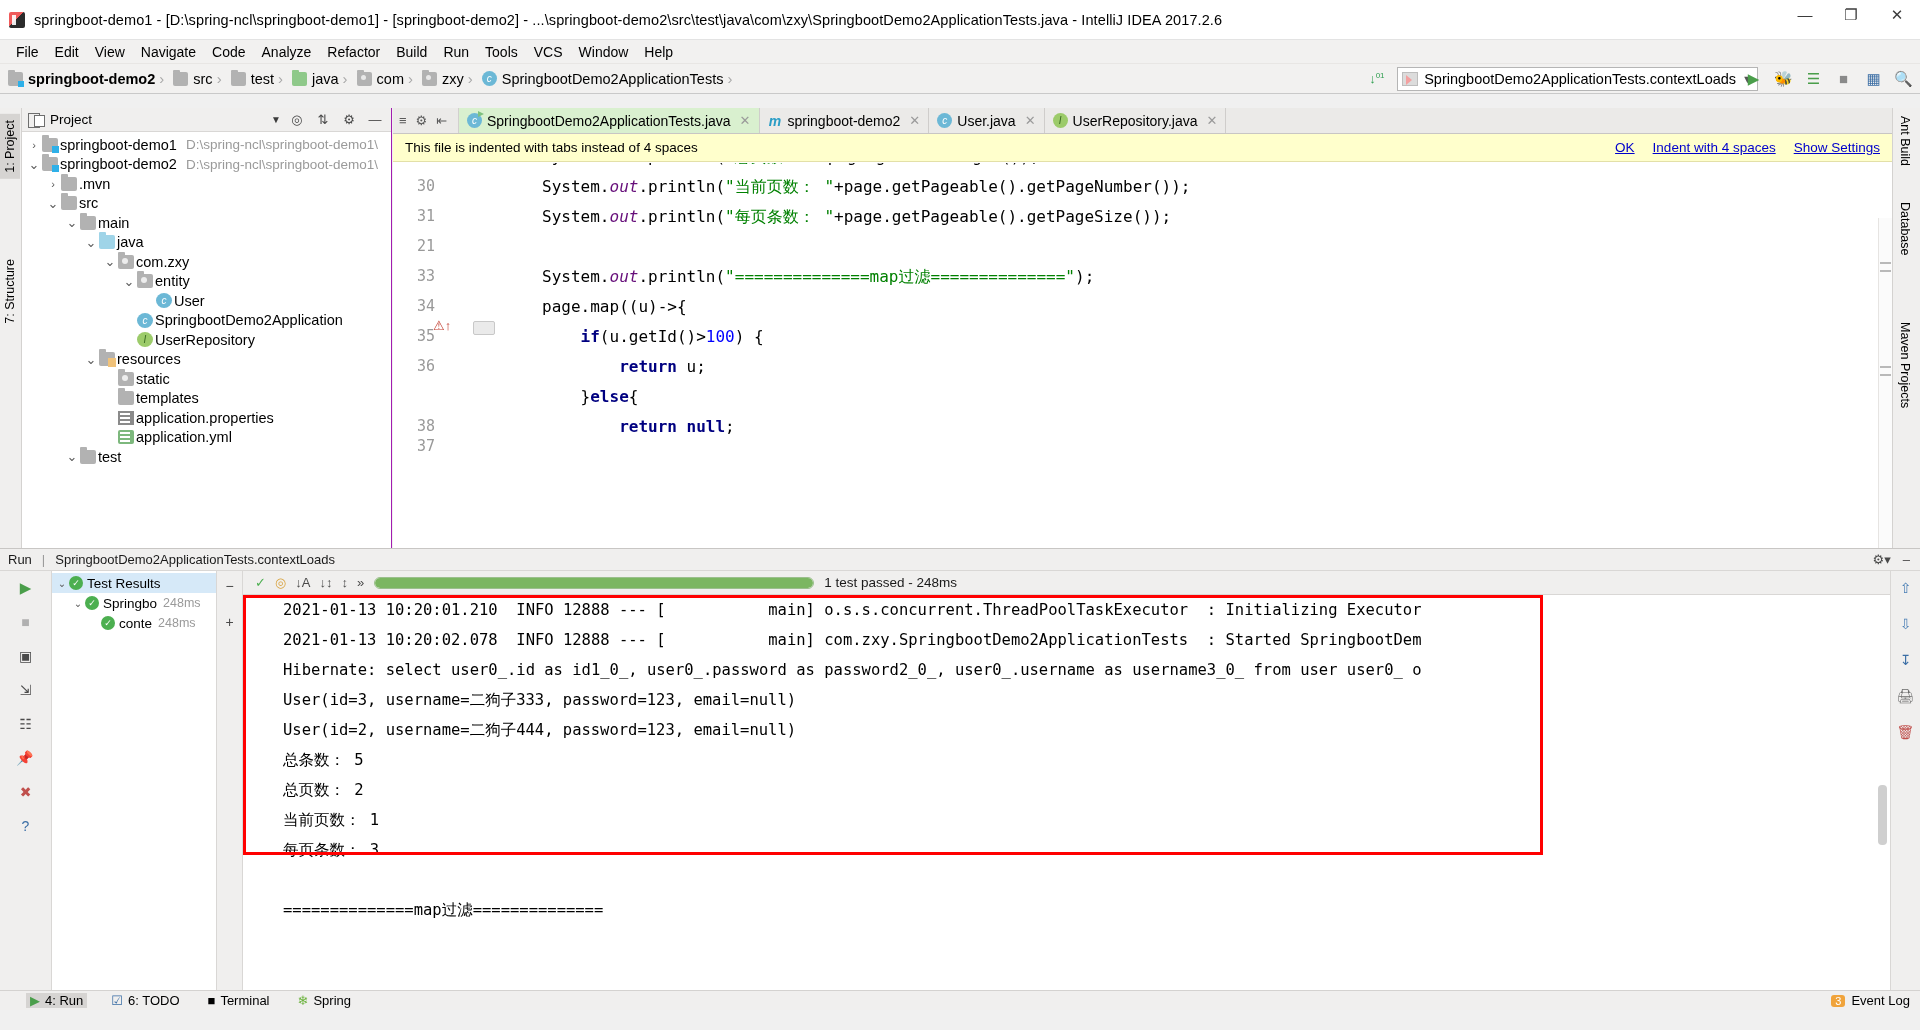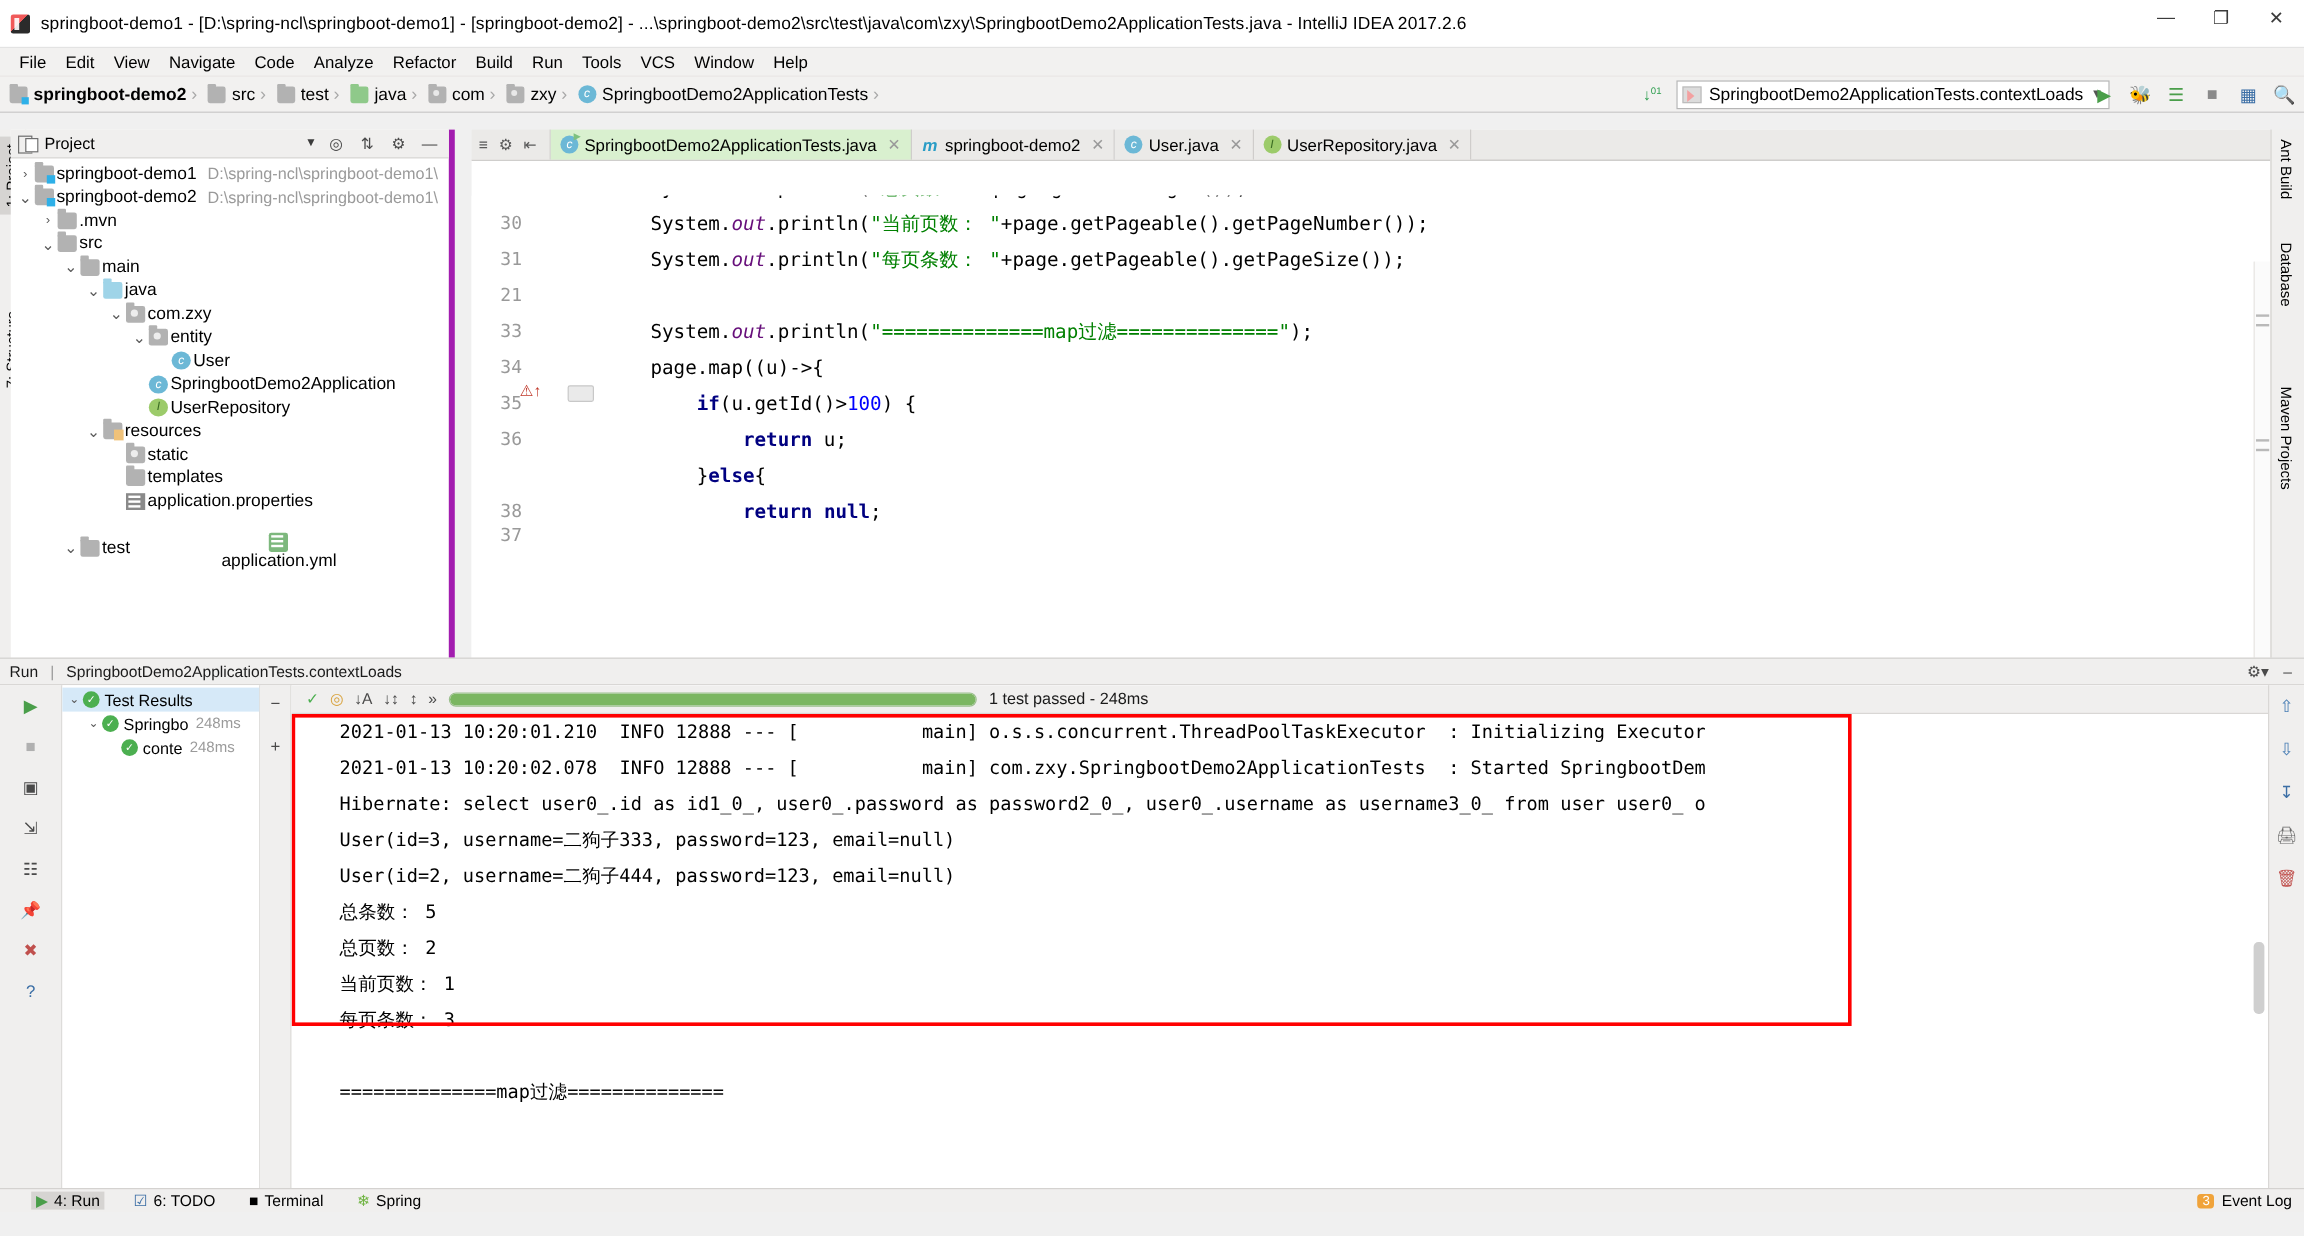--- a/index.html
+++ b/index.html
@@ -71,22 +71,22 @@
   .main { position:absolute; left:0; top:108px; right:0; bottom:60px; }
 
   
   .leftstrip { position:absolute; left:0; top:0; width:22px; bottom:0; background:#f0efee;
                border-right:1px solid #d4d2d0; }
   .vtab { writing-mode:vertical-rl; transform:rotate(180deg); font-size:12.5px; padding:6px 3px;
           color:#000; white-space:nowrap; }
   .vtab.sel { background:#d6d4d2; }
 
   
-  .projpanel { position:absolute; left:9px; top:0; width:370px; bottom:0; background:#fff;
-               border-right:5px solid #a21caf; }
+  .projpanel { position:absolute; left:22px; top:0; width:370px; bottom:0; background:#fff;
+               border-right:1px solid #a21caf; }
   .projhdr { height:24px; background:#f0efee; display:flex; align-items:center;
              border-bottom:1px solid #d9d7d5; padding-left:6px; font-size:13.5px;}
   .projhdr .phicon{width:16px;height:14px;margin-right:6px;position:relative;}
   .projhdr .phicon:before{content:"";position:absolute;left:0;top:0;width:10px;height:13px;border:1.5px solid #6e6e6e;}
   .projhdr .phicon:after{content:"";position:absolute;left:6px;top:2px;width:9px;height:10px;border:1.5px solid #6e6e6e;background:#fff;}
   .projhdr .chev{margin-left:auto;margin-right:8px;color:#3b3b3b;font-size:10px;}
   .projhdr .tools{display:flex;gap:10px;margin-right:8px;align-items:center;}
   .pt-ic{width:16px;height:16px;display:flex;align-items:center;justify-content:center;font-size:13px;color:#4a4a4a;}
 
   .tree { padding-top:3px; font-size:14.5px; }
@@ -403,21 +403,21 @@
           <div class="trow" style="padding-left: 80px;">
             <span class="arrow none"></span>
             <span class="tic folder"></span>
             <span class="tlabel">templates</span>
           </div>
           <div class="trow" style="padding-left: 80px;">
             <span class="arrow none"></span>
             <span class="tic prop"></span>
             <span class="tlabel">application.properties</span>
           </div>
-          <div class="trow" style="padding-left: 80px; flex-direction: column;">
+          <div class="trow" style="padding-left: 80px;">
             <span class="arrow none"></span>
             <span class="tic yml"></span>
             <span class="tlabel">application.yml</span>
           </div>
           <div class="trow" style="padding-left: 42px;">
             <span class="arrow" style="font-size: 13px;">⌄</span>
             <span class="tic folder"></span>
             <span class="tlabel">test</span>
           </div>
         </div>
@@ -445,20 +445,28 @@
           <span>User.java</span>
           <span class="x">✕</span>
         </div>
         <div class="etab">
           <span class="ti i">I</span>
           <span>UserRepository.java</span>
           <span class="x">✕</span>
         </div>
       </div>
 
+      <div class="notifbar">
+        <span>This file is indented with tabs instead of 4 spaces</span>
+        <span class="notif-actions">
+          <a>OK</a>
+          <a>Indent with 4 spaces</a>
+          <a>Show Settings</a>
+        </span>
+      </div>
 
       <div class="codearea">
         <div class="gutter" id="gutter" style="top: -16px;">
             <div class="lineno" style="top: 0px;">29</div>
             <div class="lineno" style="top: 30px;">30</div>
             <div class="lineno" style="top: 60px;">31</div>
             <div class="lineno" style="top: 90px;">21</div>
             <div class="lineno" style="top: 120px; margin-left: 12px;">33</div>
             <div class="lineno" style="top: 150px;">34</div>
             <div class="lineno" style="top: 180px;">35</div>

